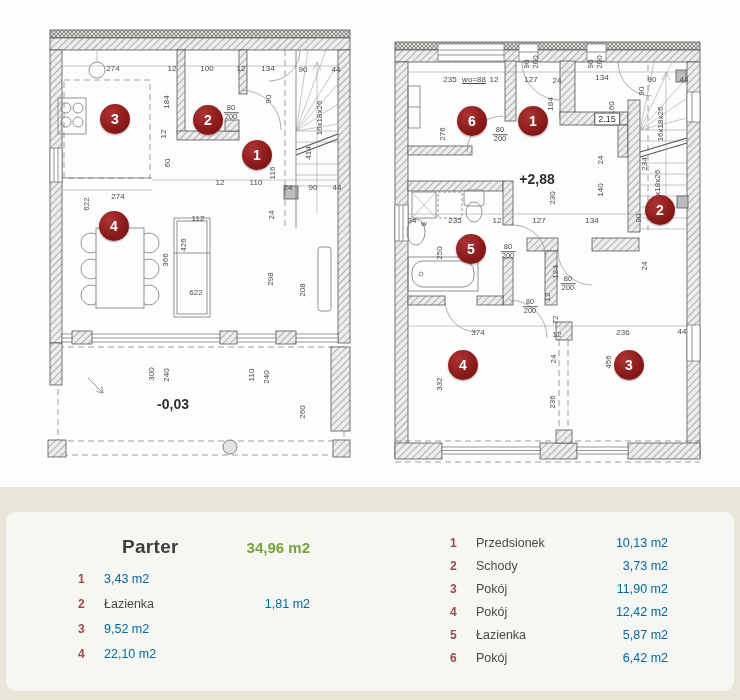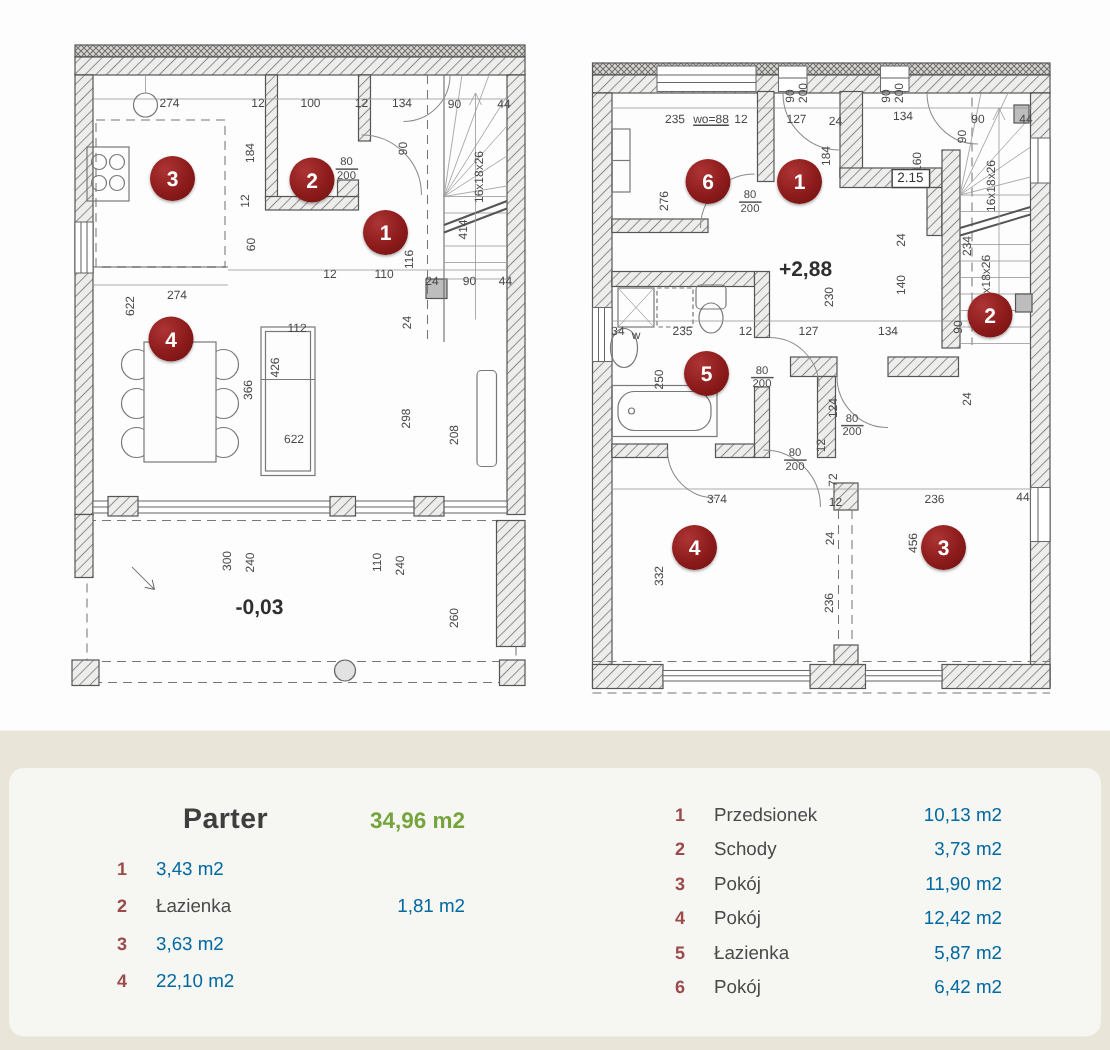--- a/index.html
+++ b/index.html
@@ -363,21 +363,21 @@
               <span class="leg-num">1</span>
               <span class="leg-area">3,43 m2</span>
             </div>
             <div class="leg-row">
               <span class="leg-num">2</span>
               <span class="leg-name">Łazienka</span>
               <span class="leg-area">1,81 m2</span>
             </div>
             <div class="leg-row">
               <span class="leg-num">3</span>
-              <span class="leg-area">3,63 m2</span>
+              <span class="leg-area">9,52 m2</span>
             </div>
             <div class="leg-row">
               <span class="leg-num">4</span>
               <span class="leg-area">22,10 m2</span>
             </div>
           </div>
       </div>
 
       <div class="legend-col rows-tight" id="leg-pietro">
         <div class="leg-rows" id="rows-pietro">

